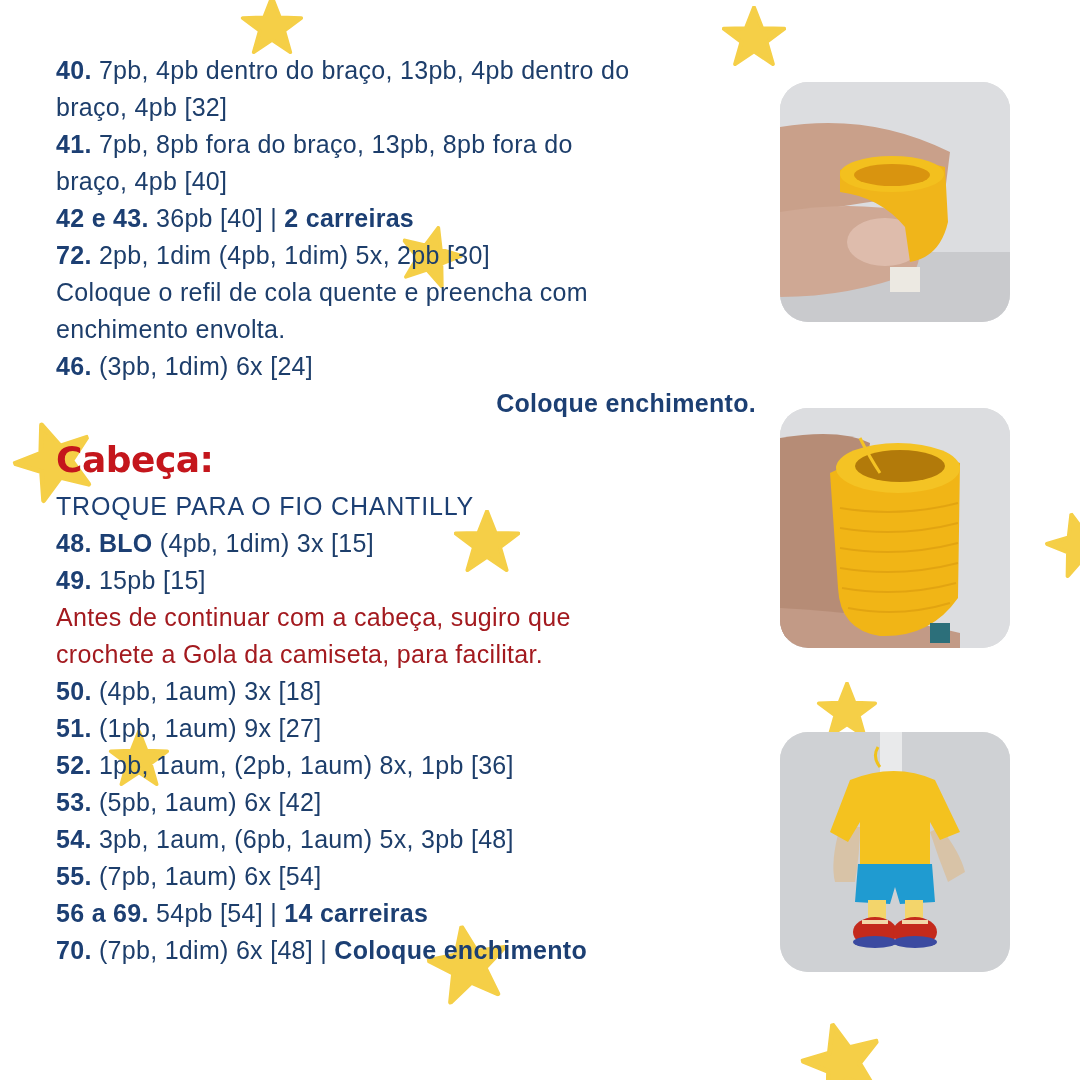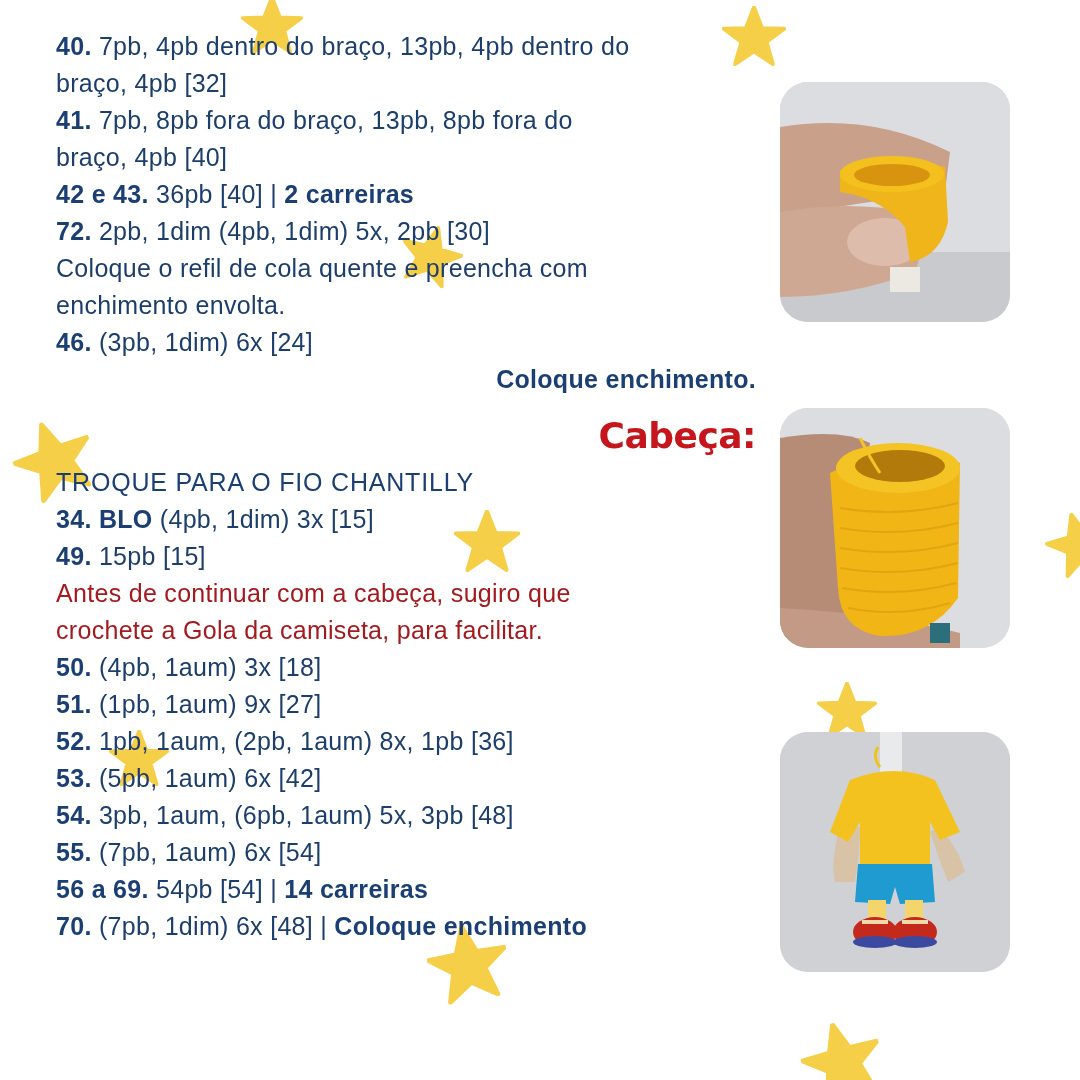--- a/index.html
+++ b/index.html
@@ -4,31 +4,31 @@
 <style>
   html, body { margin: 0; padding: 0; }
   body {
     width: 1080px; height: 1080px; overflow: hidden;
     background: #ffffff; position: relative;
     font-family: "Liberation Sans", "DejaVu Sans", sans-serif;
   }
   .stars { position: absolute; inset: 0; pointer-events: none; z-index: 0; }
   .star { position: absolute; }
   .content {
-    position: absolute; left: 56px; top: 28px; width: 700px; z-index: 1;
+    position: absolute; left: 56px; top: 52px; width: 700px; z-index: 1;
     color: #1d3e6b; font-size: 25px; letter-spacing: 0.3px;
   }
   .line { line-height: 37px; white-space: nowrap; }
   .num { font-weight: bold; color: #1c3f73; }
   .bold { font-weight: bold; color: #1c3f73; text-align: right; }
   .note-red { color: #a31a1f; }
   .section-title {
     color: #c4161c; font-weight: bold; font-size: 36px;
     margin-top: 16px; margin-bottom: 6px; line-height: 44px;
-    font-family: "DejaVu Sans", sans-serif; letter-spacing: -0.5px; text-align: right;
+    font-family: "DejaVu Sans", sans-serif; letter-spacing: -0.5px;
   }
   .heading-blue { font-weight: normal; color: #1c3f73; letter-spacing: 0.8px; }
   .photo {
     position: absolute; left: 780px; width: 230px; height: 240px;
     border-radius: 28px; overflow: hidden; z-index: 1;
     background: #d9dadc;
   }
   .photo svg { width: 100%; height: 100%; display: block; }
 </style>
 </head>
@@ -74,21 +74,21 @@
   <div class="line"><span>braço, 4pb [40]</span></div>
   <div class="line"><span class="num">42 e 43.</span><span> 36pb [40] | </span><span class="bold">2 carreiras</span></div>
   <div class="line"><span class="num">72.</span><span> 2pb, 1dim (4pb, 1dim) 5x, 2pb [30]</span></div>
   <div class="line">Coloque o refil de cola quente e preencha com</div>
   <div class="line">enchimento envolta.</div>
   <div class="line"><span class="num">46.</span><span> (3pb, 1dim) 6x [24]</span></div>
   <div class="line bold">Coloque enchimento.</div>
 
   <div class="section-title">Cabeça:</div>
   <div class="line heading-blue">TROQUE PARA O FIO CHANTILLY</div>
-  <div class="line"><span class="num">34.</span><span class="bold"> BLO</span><span> (4pb, 1dim) 3x [15]</span></div>
+  <div class="line"><span class="num">48.</span><span class="bold"> BLO</span><span> (4pb, 1dim) 3x [15]</span></div>
   <div class="line"><span class="num">49.</span><span> 15pb [15]</span></div>
   <div class="line note-red">Antes de continuar com a cabeça, sugiro que</div>
   <div class="line note-red">crochete a Gola da camiseta, para facilitar.</div>
   <div class="line"><span class="num">50.</span><span> (4pb, 1aum) 3x [18]</span></div>
   <div class="line"><span class="num">51.</span><span> (1pb, 1aum) 9x [27]</span></div>
   <div class="line"><span class="num">52.</span><span> 1pb, 1aum, (2pb, 1aum) 8x, 1pb [36]</span></div>
   <div class="line"><span class="num">53.</span><span> (5pb, 1aum) 6x [42]</span></div>
   <div class="line"><span class="num">54.</span><span> 3pb, 1aum, (6pb, 1aum) 5x, 3pb [48]</span></div>
   <div class="line"><span class="num">55.</span><span> (7pb, 1aum) 6x [54]</span></div>
   <div class="line"><span class="num">56 a 69.</span><span> 54pb [54] | </span><span class="bold">14 carreiras</span></div>

